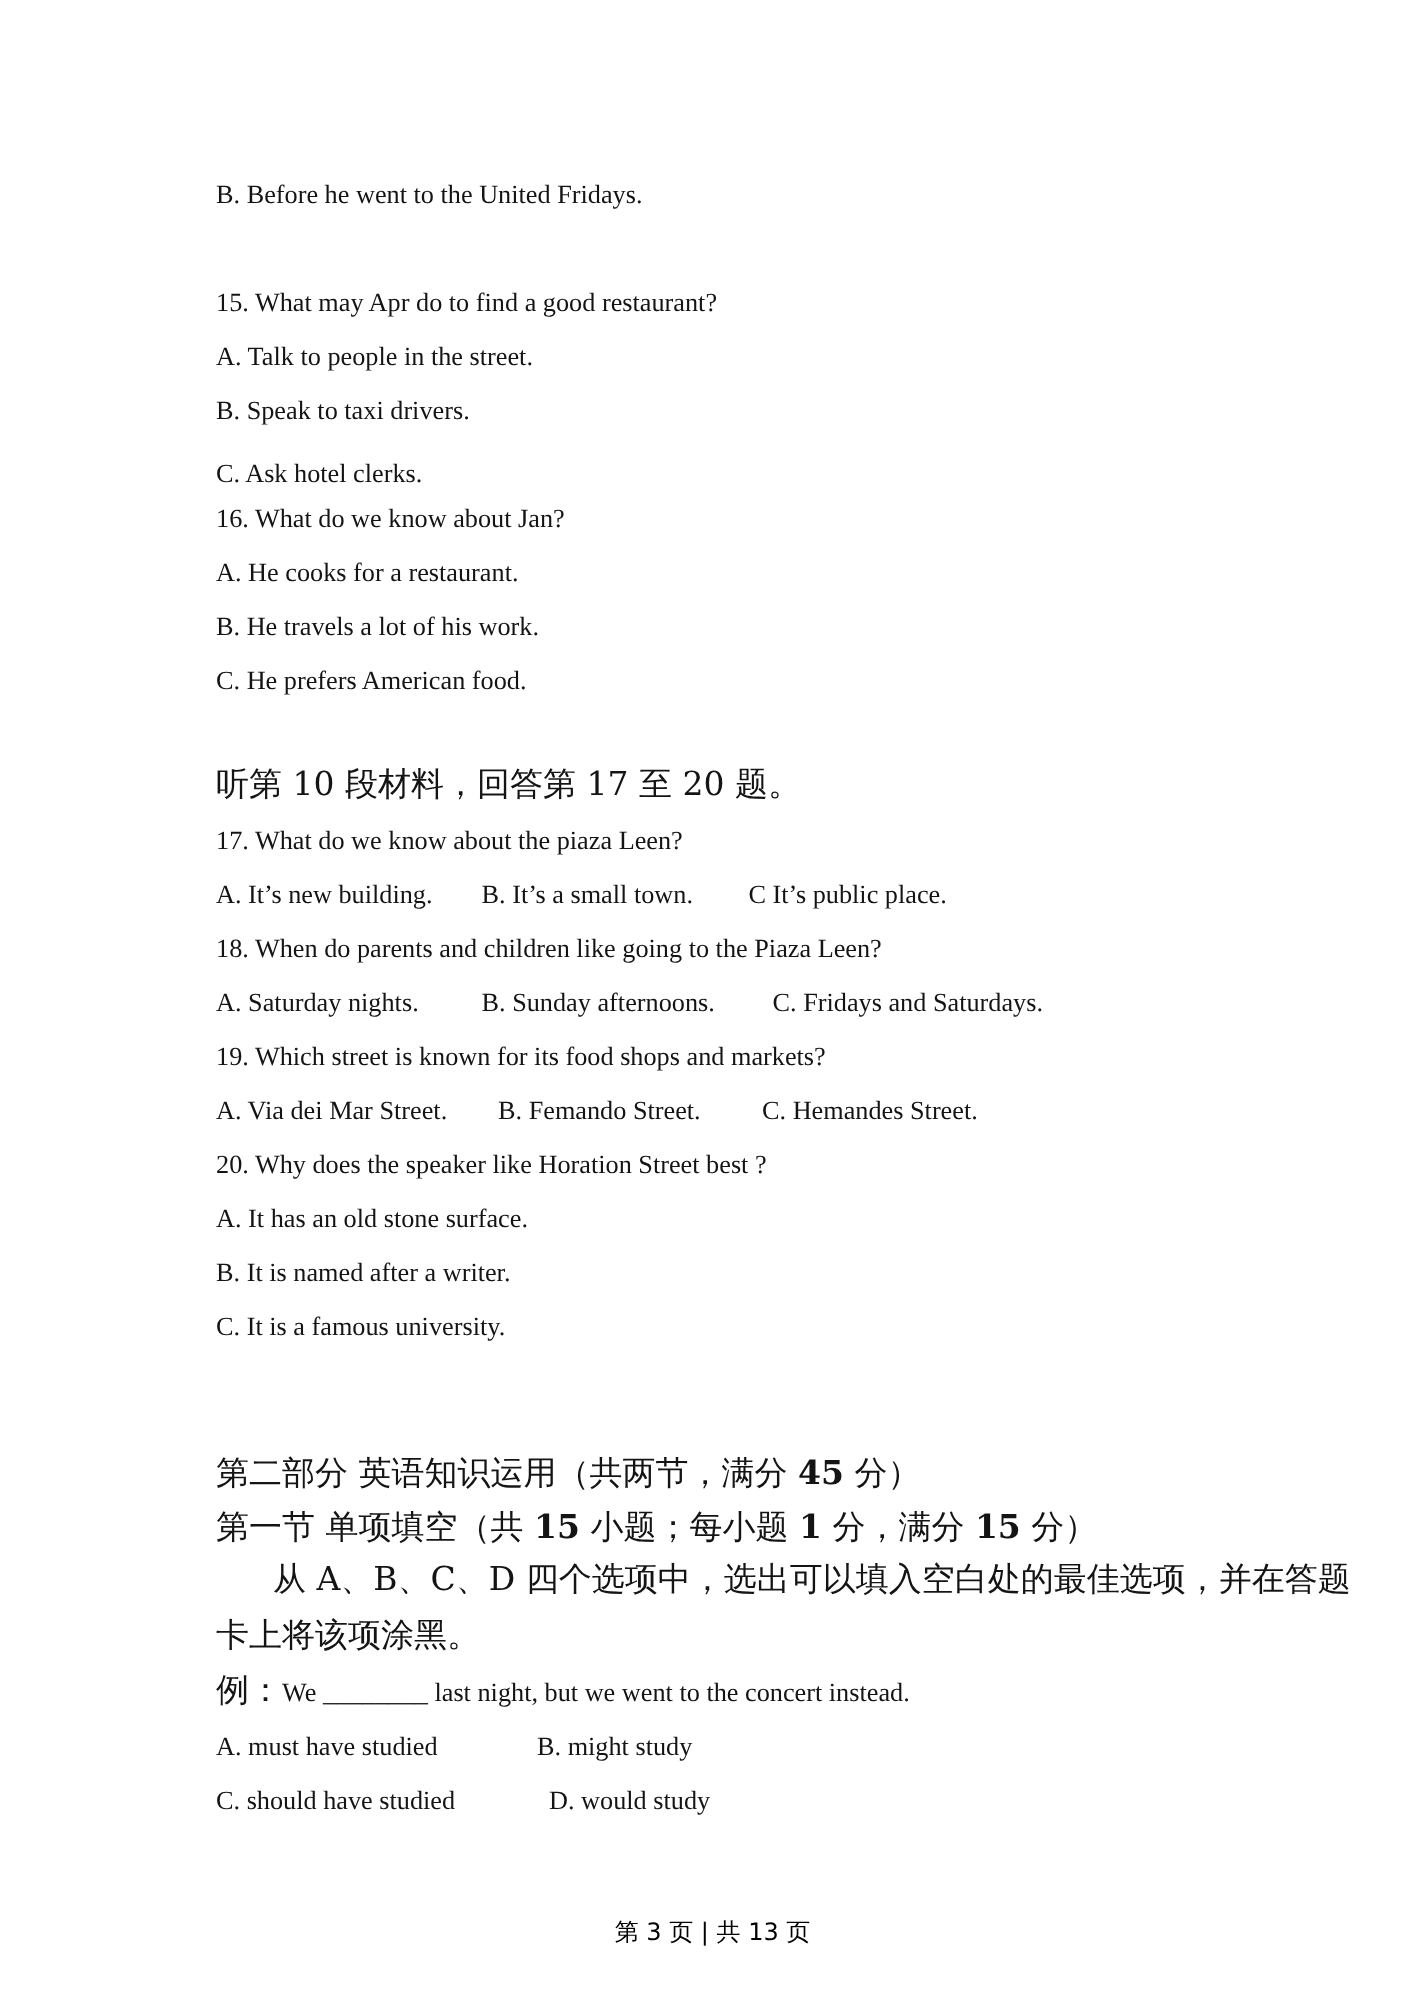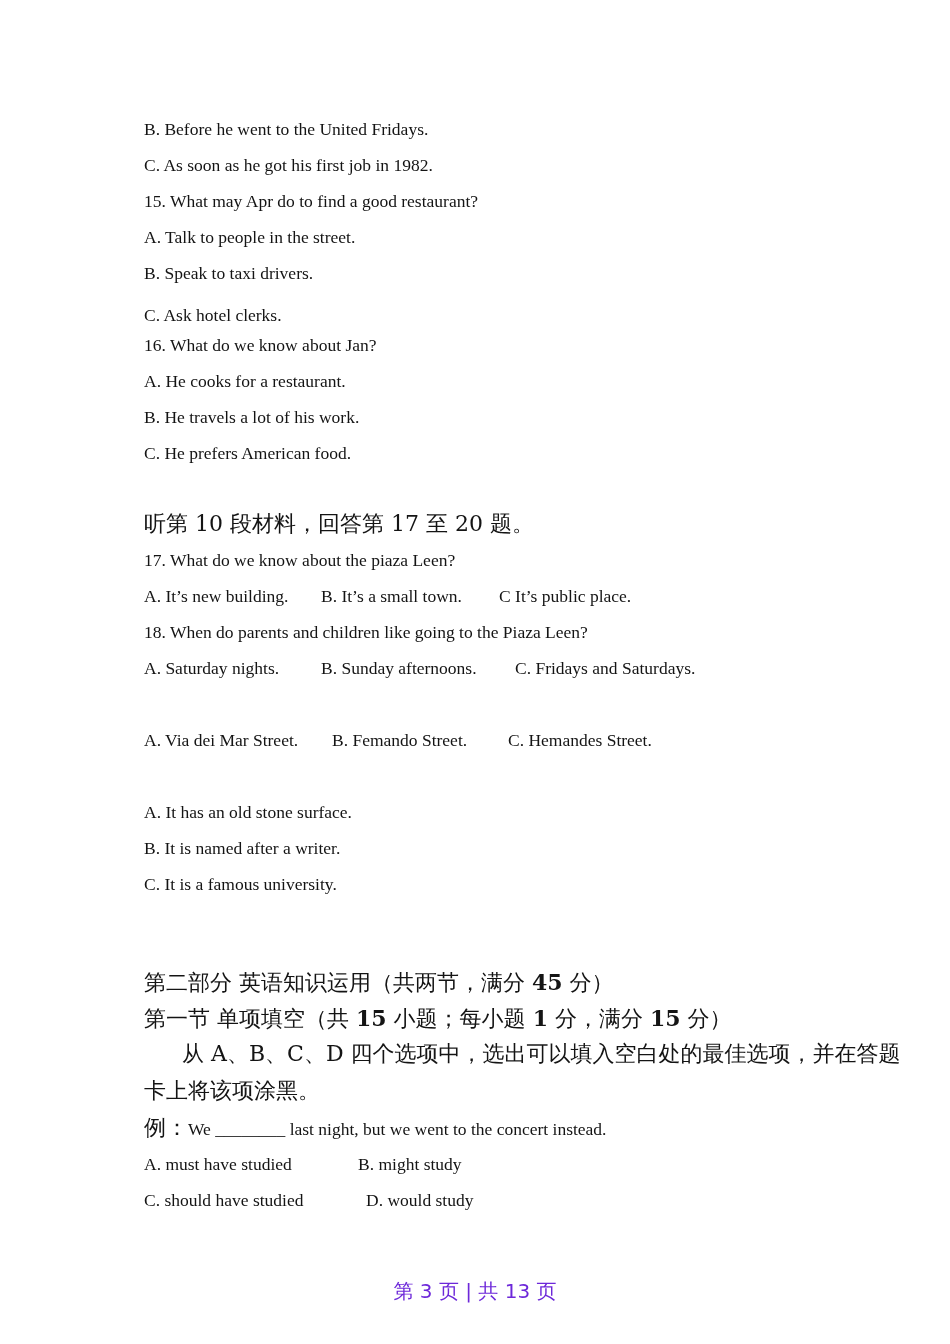--- a/index.html
+++ b/index.html
@@ -44,31 +44,30 @@
     .indent {
       left: 182px;
     }
     .footer {
       position: absolute;
       top: 1278px;
       left: 0;
       width: 950px;
       text-align: center;
       font-family: "DejaVu Sans", "Liberation Sans", sans-serif;
-      font-size: 20px;
-      color: #6d28d9;
+      font-size: 16px;
+      color: #000000;
     }
   </style>
 </head>
 <body>
 
 <div class="page">
 
   <div class="line" style="top:118px">B. Before he went to the United Fridays.</div>
-  <div class="line" style="top:154px">C. As soon as he got his first job in 1982.</div>
   <div class="line" style="top:190px">15. What may Apr do to find a good restaurant?</div>
   <div class="line" style="top:226px">A. Talk to people in the street.</div>
   <div class="line" style="top:262px">B. Speak to taxi drivers.</div>
   <div class="line" style="top:304px">C. Ask hotel clerks.</div>
   <div class="line" style="top:334px">16. What do we know about Jan?</div>
   <div class="line" style="top:370px">A. He cooks for a restaurant.</div>
   <div class="line" style="top:406px">B. He travels a lot of his work.</div>
   <div class="line" style="top:442px">C. He prefers American food.</div>
 
   <div class="line cn" style="top:513px">听第 10 段材料，回答第 17 至 20 题。</div>
@@ -80,26 +79,28 @@
     <span class="opt" style="left:499px">C It’s public place.</span>
   </div>
 
   <div class="line" style="top:621px">18. When do parents and children like going to the Piaza Leen?</div>
   <div class="line" style="top:657px; left:0; width:828px; height:22px;">
     <span class="opt" style="left:144px">A. Saturday nights.</span>
     <span class="opt" style="left:321px">B. Sunday afternoons.</span>
     <span class="opt" style="left:515px">C. Fridays and Saturdays.</span>
   </div>
 
+  <div class="line" style="top:693px">19. Which street is known for its food shops and markets?</div>
   <div class="line" style="top:729px; left:0; width:950px; height:22px;">
     <span class="opt" style="left:144px">A. Via dei Mar Street.</span>
     <span class="opt" style="left:332px">B. Femando Street.</span>
     <span class="opt" style="left:508px">C. Hemandes Street.</span>
   </div>
 
+  <div class="line" style="top:765px">20. Why does the speaker like Horation Street best ?</div>
   <div class="line" style="top:801px">A. It has an old stone surface.</div>
   <div class="line" style="top:837px">B. It is named after a writer.</div>
   <div class="line" style="top:873px">C. It is a famous university.</div>
 
   <div class="line cn" style="top:971px"><span>第二部分  英语知识运用（共两节，满分 </span><b class="num">45</b><span> 分）</span></div>
 
   <div class="line cn" style="top:1007px"><span>第一节  单项填空（共 </span><b class="num">15</b><span> 小题；每小题 </span><b class="num">1</b><span> 分，满分 </span><b class="num">15</b><span> 分）</span></div>
 
   <div class="line cn indent" style="top:1043px">从 A、B、C、D 四个选项中，选出可以填入空白处的最佳选项，并在答题</div>
   <div class="line cn" style="top:1080px">卡上将该项涂黑。</div>

